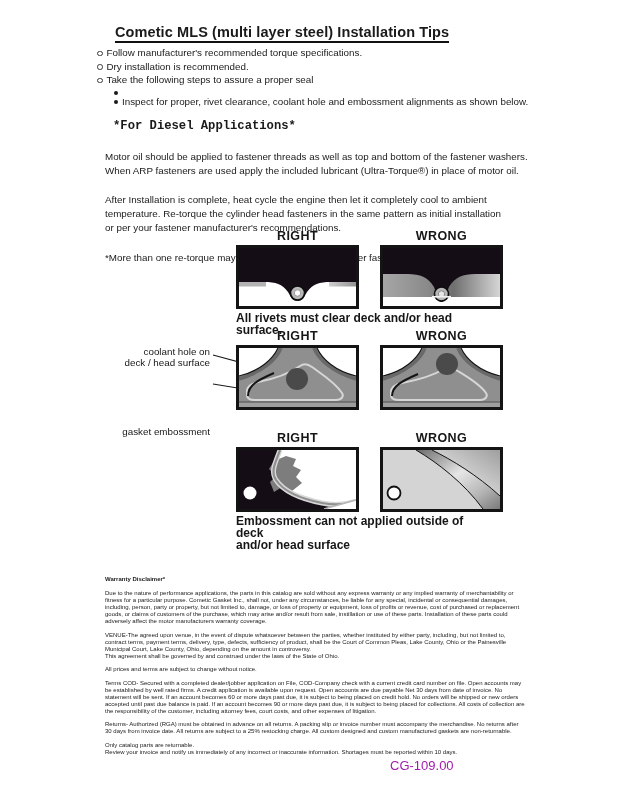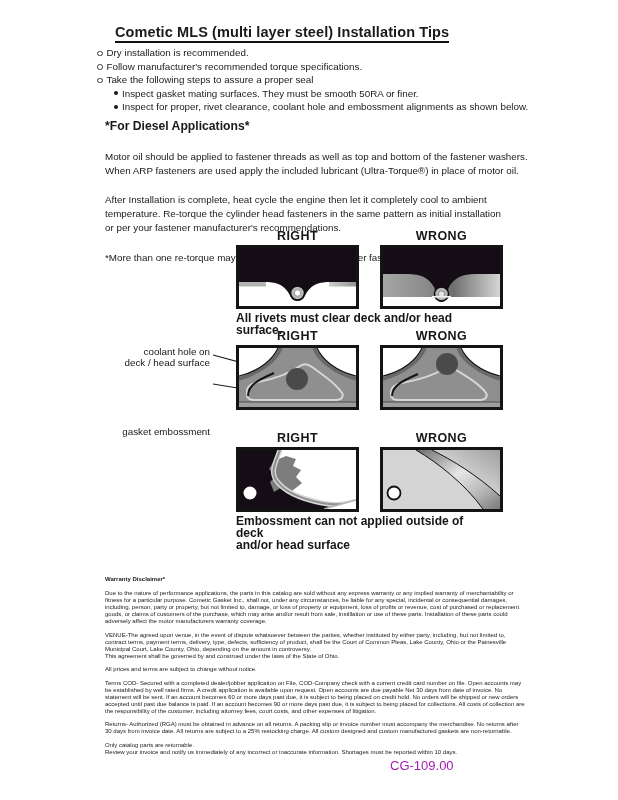--- a/index.html
+++ b/index.html
@@ -14,21 +14,21 @@
   }
   
   .intro{position:absolute;left:97px;top:46px;width:440px;font-size:9.8px;line-height:13.5px;}
   .b-row{display:flex;align-items:flex-start;}
   .b-row.sub{margin-left:17px;}
   .mk{flex:0 0 auto;margin:4.5px 4px 0 0;width:3.5px;height:3.5px;border-radius:50%;}
   .mk.circ{border:1px solid #3a3a3a;}
   .mk.dot{background:#1a1a1a;width:4px;height:4px;}
   
   .diesel{position:absolute;left:105px;top:120px;width:424px;font-size:9.8px;line-height:13.8px;}
-  .diesel h2{font-size:12.2px;font-weight:bold;margin:0 0 6px 0;}
+  .diesel h2{font-size:12.2px;font-weight:bold;margin:0 0 6px 8px;font-family:Liberation Mono, monospace;}
   .diesel p{margin:16px 0 13px 0;white-space:pre-line;}
   
   .diag-row{position:absolute;left:236px;width:254px;}
   .cols{display:flex;gap:21px;}
   .col{width:123px;}
   .dlabel{font-size:12.5px;font-weight:bold;text-align:center;letter-spacing:.4px;margin-bottom:2px;color:#161616;}
   .col svg{display:block;}
   .dcaption{font-size:12px;font-weight:bold;margin-top:3px;white-space:pre-line;line-height:12px;color:#161616;}
   .side-label{position:absolute;width:102px;text-align:right;font-size:9.8px;font-weight:normal;line-height:10.5px;white-space:pre-line;color:#161616;}
   .lbl-coolant{left:108px;top:347px;}
@@ -44,33 +44,32 @@
 </head>
 <body>
 
 <div class="sheet">
 
   <div class="title">Cometic MLS (multi layer steel) Installation Tips</div>
 
   <div class="intro">
     <div class="b-row">
       <span class="mk circ"></span>
-      <span>Dry installation is recommended.</span>
+      <span>Follow manufacturer's recommended torque specifications.</span>
     </div>
     <div class="b-row">
       <span class="mk circ"></span>
-      <span>Follow manufacturer's recommended torque specifications.</span>
+      <span>Dry installation is recommended.</span>
     </div>
     <div class="b-row">
       <span class="mk circ"></span>
       <span>Take the following steps to assure a proper seal</span>
     </div>
     <div class="b-row sub">
       <span class="mk dot"></span>
-      <span>Inspect gasket mating surfaces.  They must be smooth 50RA or finer.</span>
     </div>
     <div class="b-row sub">
       <span class="mk dot"></span>
       <span>Inspect for proper, rivet clearance, coolant hole and embossment alignments as shown below.</span>
     </div>
   </div>
 
   <div class="diesel">
     <h2>*For Diesel Applications*</h2>
     <p>Motor oil should be applied to fastener threads as well as top and bottom of the fastener washers.

